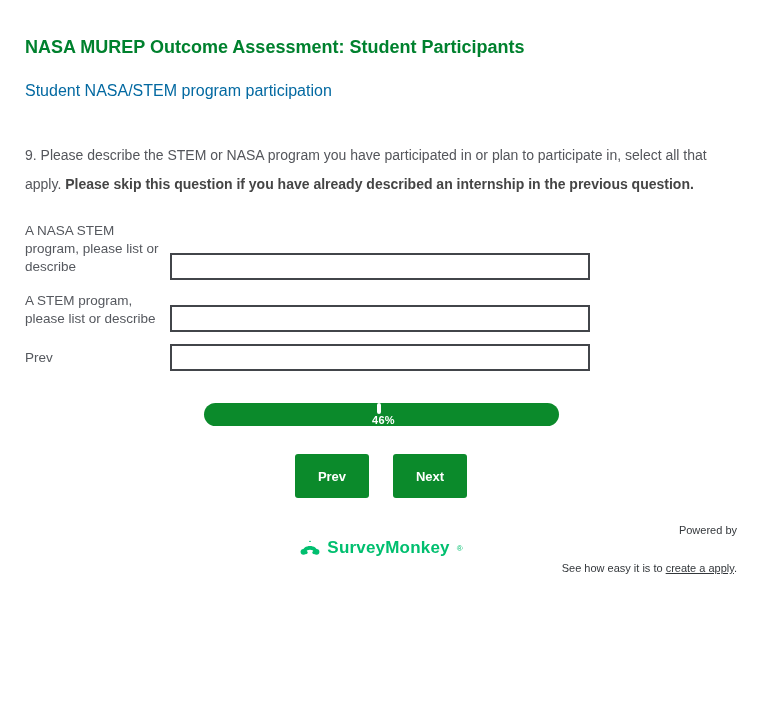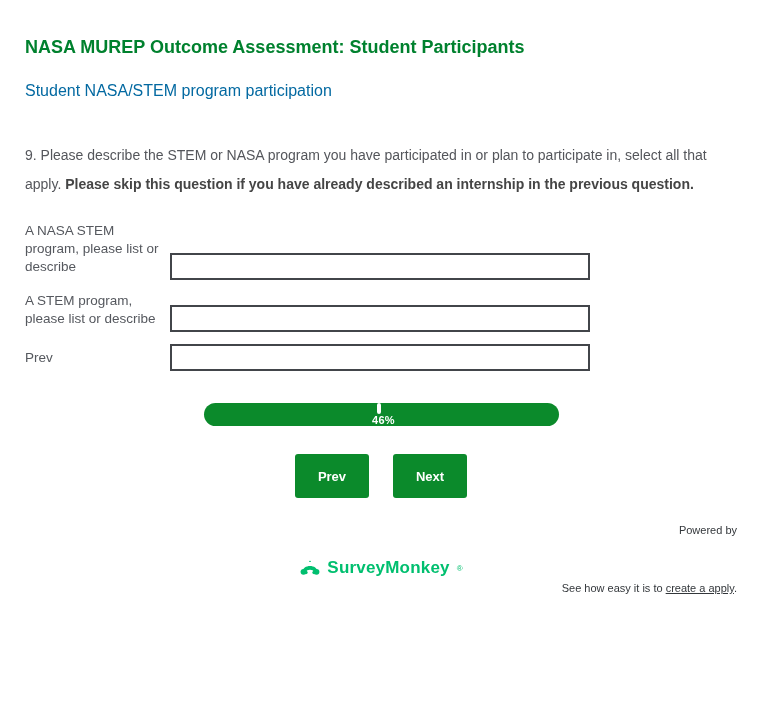--- a/index.html
+++ b/index.html
@@ -124,21 +124,21 @@
 
   .footer {
     margin-top: 26px;
     text-align: right;
   }
   .powered-by {
     font-size: 11px;
     color: #33373B;
   }
   .brand-row {
-    margin-top: 22px;
+    margin-top: 2px;
     display: flex;
     justify-content: center;
     align-items: center;
     gap: 6px;
     text-decoration: none;
     cursor: pointer;
   }
   .brand-text {
     font-size: 17px;
     font-weight: 600;

